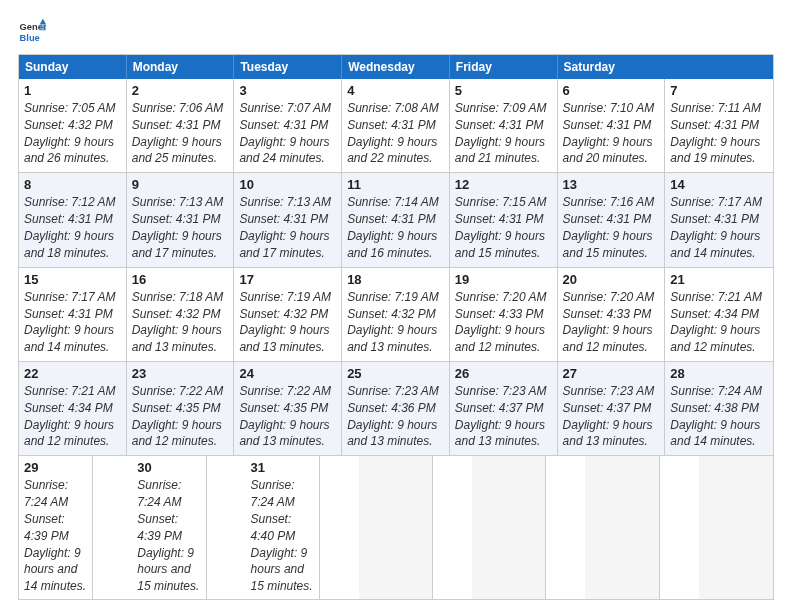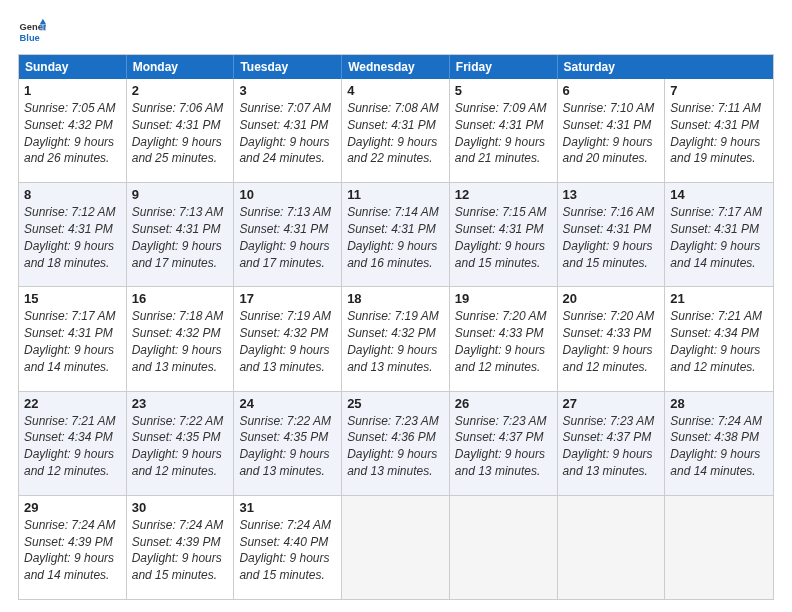--- a/index.html
+++ b/index.html
@@ -74,20 +74,21 @@
       flex-direction: column;
     }
     .cal-row {
       display: grid;
       grid-template-columns: repeat(7, 1fr);
       flex: 1;
       border-bottom: 1px solid #ccc;
     }
     .cal-row:last-child {
       border-bottom: none;
+      gap: 39px;
     }
     .cal-cell {
       border-right: 1px solid #ccc;
       padding: 4px 5px;
       font-size: 9.5px;
       color: #333;
       vertical-align: top;
       background: #fff;
       min-height: 0;
     }

